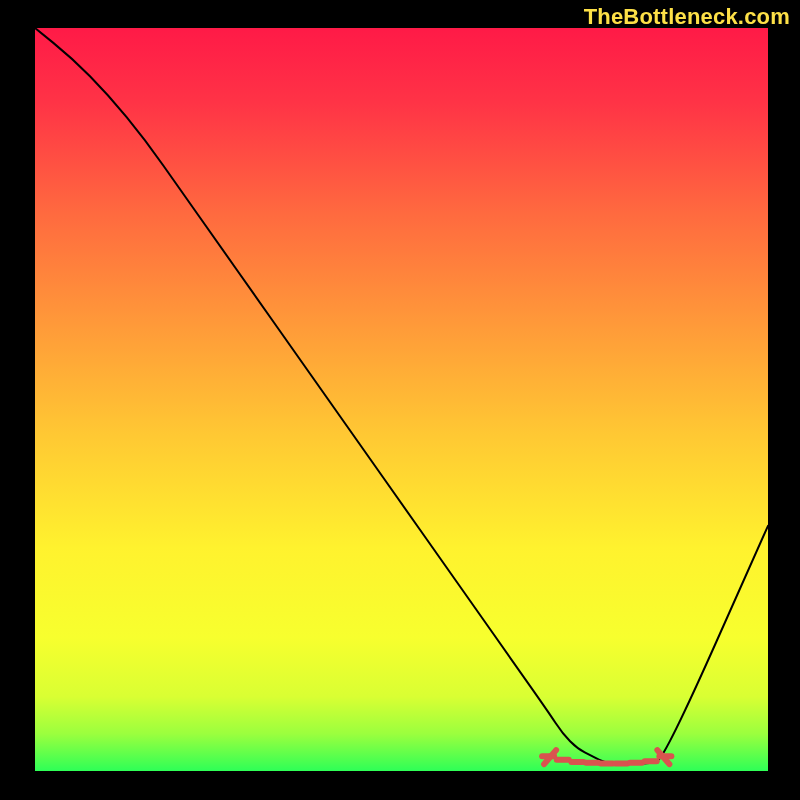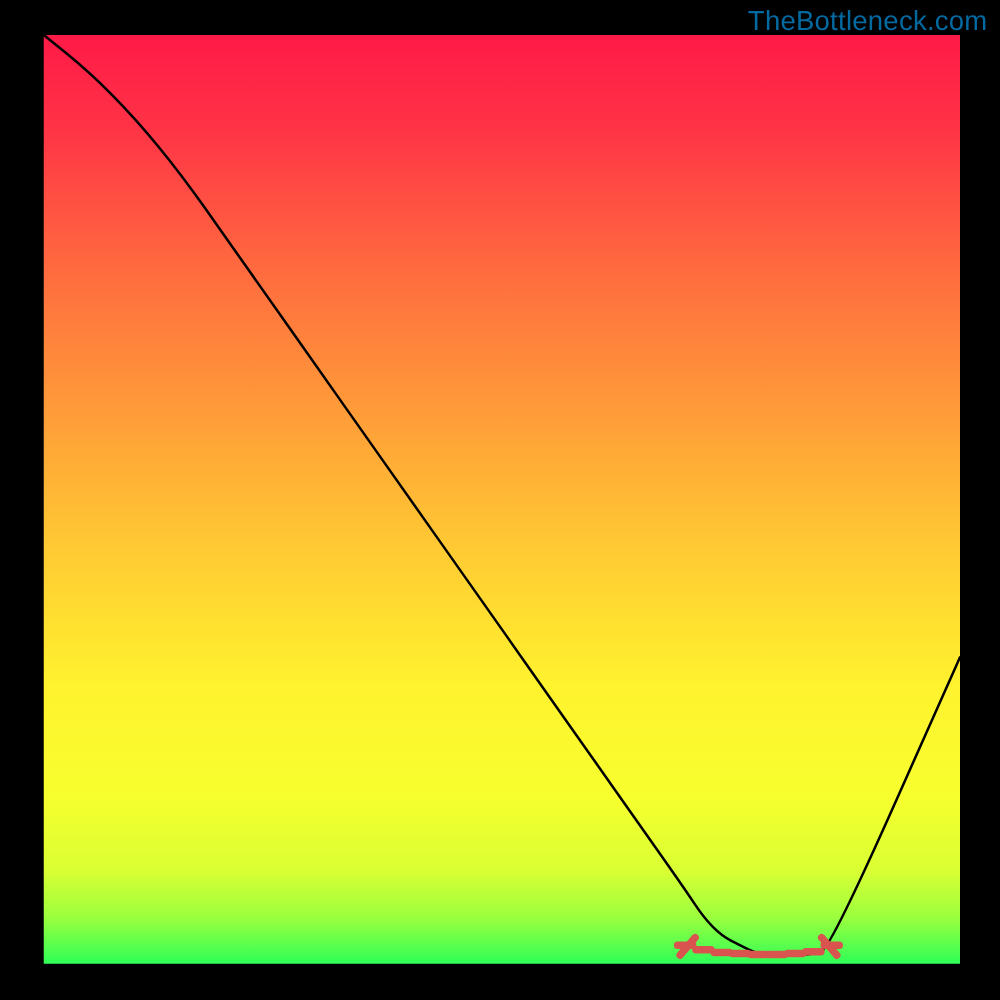--- a/index.html
+++ b/index.html
@@ -14,22 +14,22 @@
     position: relative;
     width: 800px;
     height: 800px;
   }
   .watermark {
     position: absolute;
     top: 4px;
     right: 10px;
     font-family: Arial, Helvetica, sans-serif;
     font-size: 22px;
-    font-weight: 400;
-    color: #0369a1;
+    font-weight: 700;
+    color: #fde047;
     letter-spacing: 0.2px;
     z-index: 5;
   }
   svg.plot {
     position: absolute;
     left: 0;
     top: 0;
   }
 </style>
 </head>

